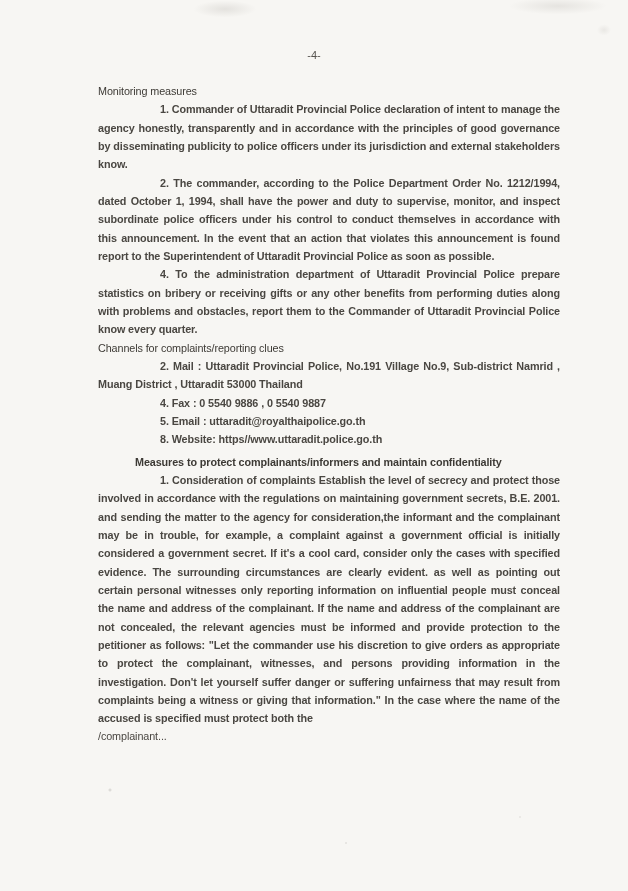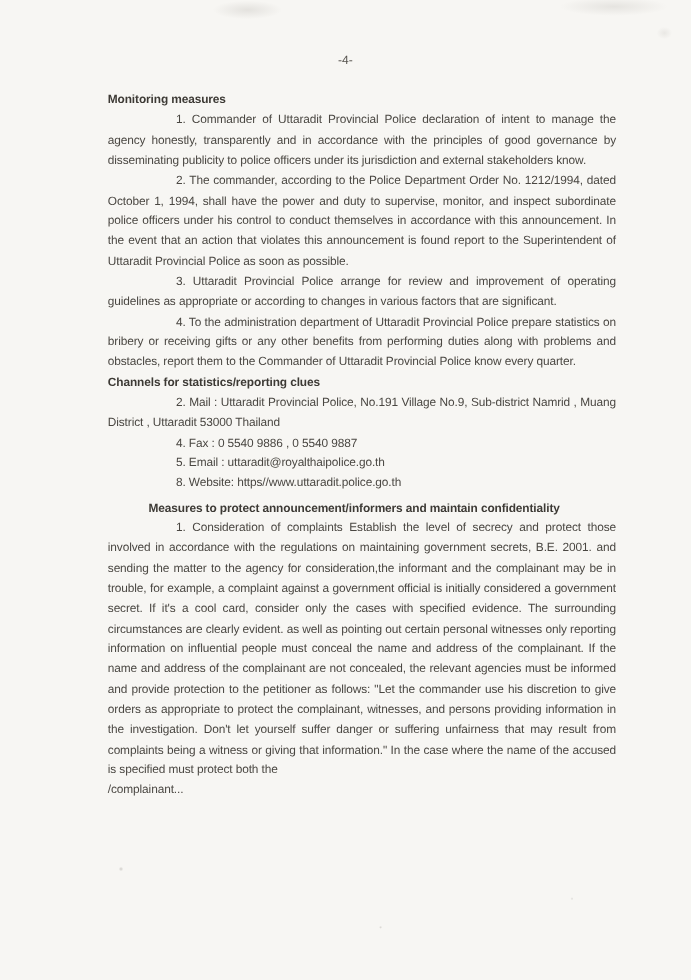--- a/index.html
+++ b/index.html
@@ -35,33 +35,33 @@
   .content{
     position:absolute; left:98px; top:82px; width:462px;
     font-size:10.8px;
     line-height:18.33px;
     letter-spacing:-0.1px;
     text-align:justify;
     color:#4a4742;
   }
   .block{margin:0;}
   .heading{
-    font-weight:bold;
+    font-weight:normal;
     color:#3d3a35;
     text-align:left;
     text-indent:0;
   }
   .heading-indented{
     font-weight:bold;
     color:#3d3a35;
     text-align:left;
     text-indent:37px;
     margin-top:4px;
   }
-  .para{ text-indent:62px; }
+  .para{ text-indent:62px;font-weight:bold; }
   .continuation{
     text-align:left;
     text-indent:0;
   }
 </style>
 </head>
 <body>
 
 <div class="paper">
   <div class="scan-artifacts"></div>
@@ -69,36 +69,35 @@
   <div class="page-number">-4-</div>
 
   <div class="content">
 
     <div class="block heading">Monitoring measures</div>
 
     <div class="block para">1. Commander of Uttaradit Provincial Police declaration of intent to manage the agency honestly, transparently and in accordance with the principles of good governance by disseminating publicity to police officers under its jurisdiction and external stakeholders know.</div>
 
     <div class="block para">2. The commander, according to the Police Department Order No. 1212/1994, dated October 1, 1994, shall have the power and duty to supervise, monitor, and inspect subordinate police officers under his control to conduct themselves in accordance with this announcement. In the event that an action that violates this announcement is found report to the Superintendent of Uttaradit Provincial Police as soon as possible.</div>
 
-    <div class="block para">3. Uttaradit Provincial Police arrange for review and improvement of operating guidelines as appropriate or according to changes in various factors that are significant.</div>
 
     <div class="block para">4. To the administration department of Uttaradit Provincial Police prepare statistics on bribery or receiving gifts or any other benefits from performing duties along with problems and obstacles, report them to the Commander of Uttaradit Provincial Police know every quarter.</div>
 
-    <div class="block heading">Channels for statistics/reporting clues</div>
+    <div class="block heading">Channels for complaints/reporting clues</div>
 
 
     <div class="block para">2. Mail : Uttaradit Provincial Police, No.191 Village No.9, Sub-district Namrid , Muang District , Uttaradit 53000 Thailand</div>
 
 
     <div class="block para">4. Fax : 0 5540 9886 , 0 5540 9887</div>
 
     <div class="block para">5. Email : uttaradit@royalthaipolice.go.th</div>
 
     <div class="block para">8. Website: https//www.uttaradit.police.go.th</div>
 
-    <div class="block heading-indented">Measures to protect announcement/informers and maintain confidentiality</div>
+    <div class="block heading-indented">Measures to protect complainants/informers and maintain confidentiality</div>
 
     <div class="block para">1. Consideration of complaints Establish the level of secrecy and protect those involved in accordance with the regulations on maintaining government secrets, B.E. 2001. and sending the matter to the agency for consideration,the informant and the complainant may be in trouble, for example, a complaint against a government official is initially considered a government secret. If it's a cool card, consider only the cases with specified evidence. The surrounding circumstances are clearly evident. as well as pointing out certain personal witnesses only reporting information on influential people must conceal the name and address of the complainant. If the name and address of the complainant are not concealed, the relevant agencies must be informed and provide protection to the petitioner as follows: "Let the commander use his discretion to give orders as appropriate to protect the complainant, witnesses, and persons providing information in the investigation. Don't let yourself suffer danger or suffering unfairness that may result from complaints being a witness or giving that information." In the case where the name of the accused is specified must protect both the</div>
 
     <div class="block continuation">/complainant...</div>
 
   </div>
 </div>
 
 </body></html>

